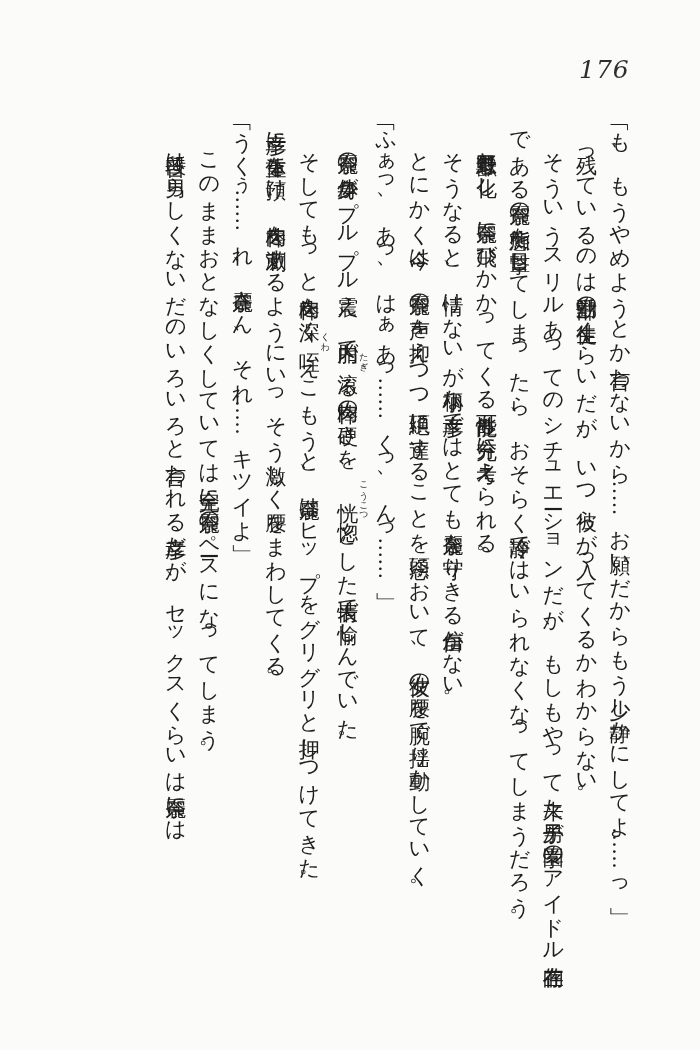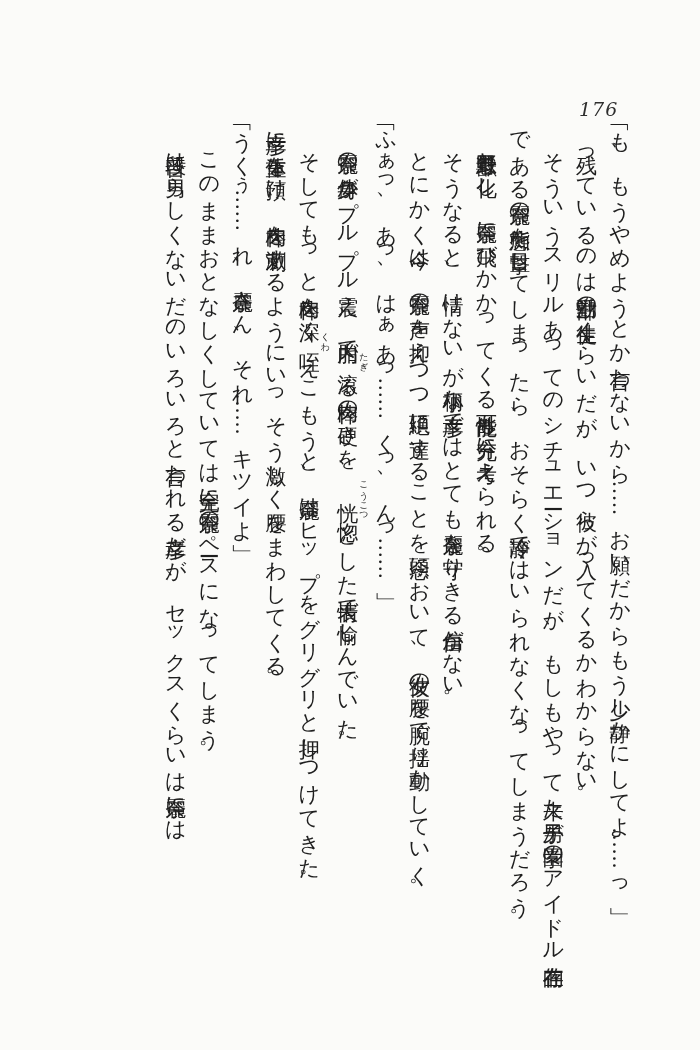--- a/index.html
+++ b/index.html
@@ -13,26 +13,25 @@
     width: 700px;
     height: 1050px;
     background: #fbfbf9;
     overflow: hidden;
     font-family: "DejaVu Serif", "Liberation Serif", serif;
   }
   .page-number {
     position: absolute;
     top: 57px;
     left: 579px;
-    font-size: 19px;
+    font-size: 25px;
     font-style: italic;
     color: #2e2e2e;
     letter-spacing: 1px;
     line-height: 1;
-    margin-top: 43px;
   }
   .text-block {
     position: absolute;
     top: 117px;
     right: 64px;
     width: 582px;
     height: 842px;
     writing-mode: vertical-rl;
     -webkit-writing-mode: vertical-rl;
     text-orientation: mixed;

